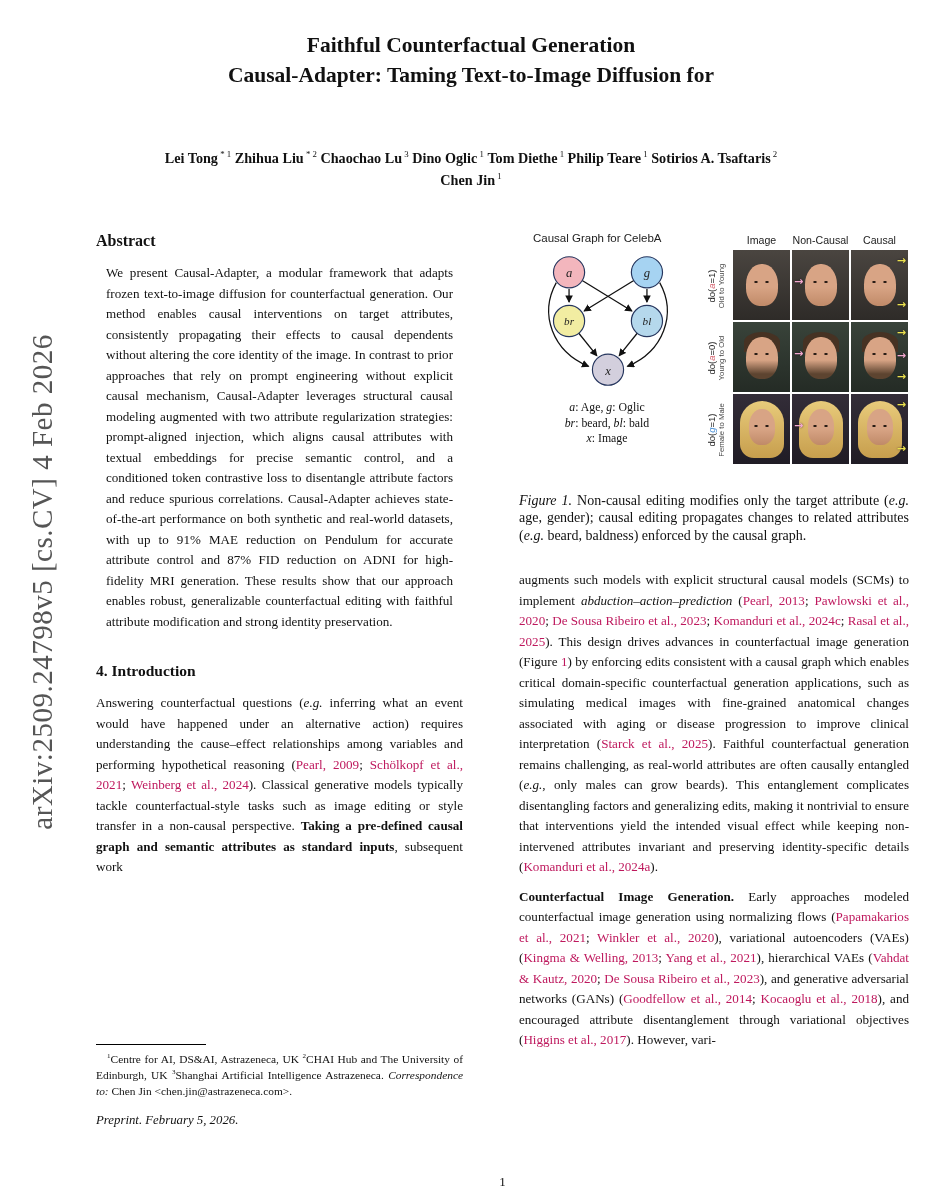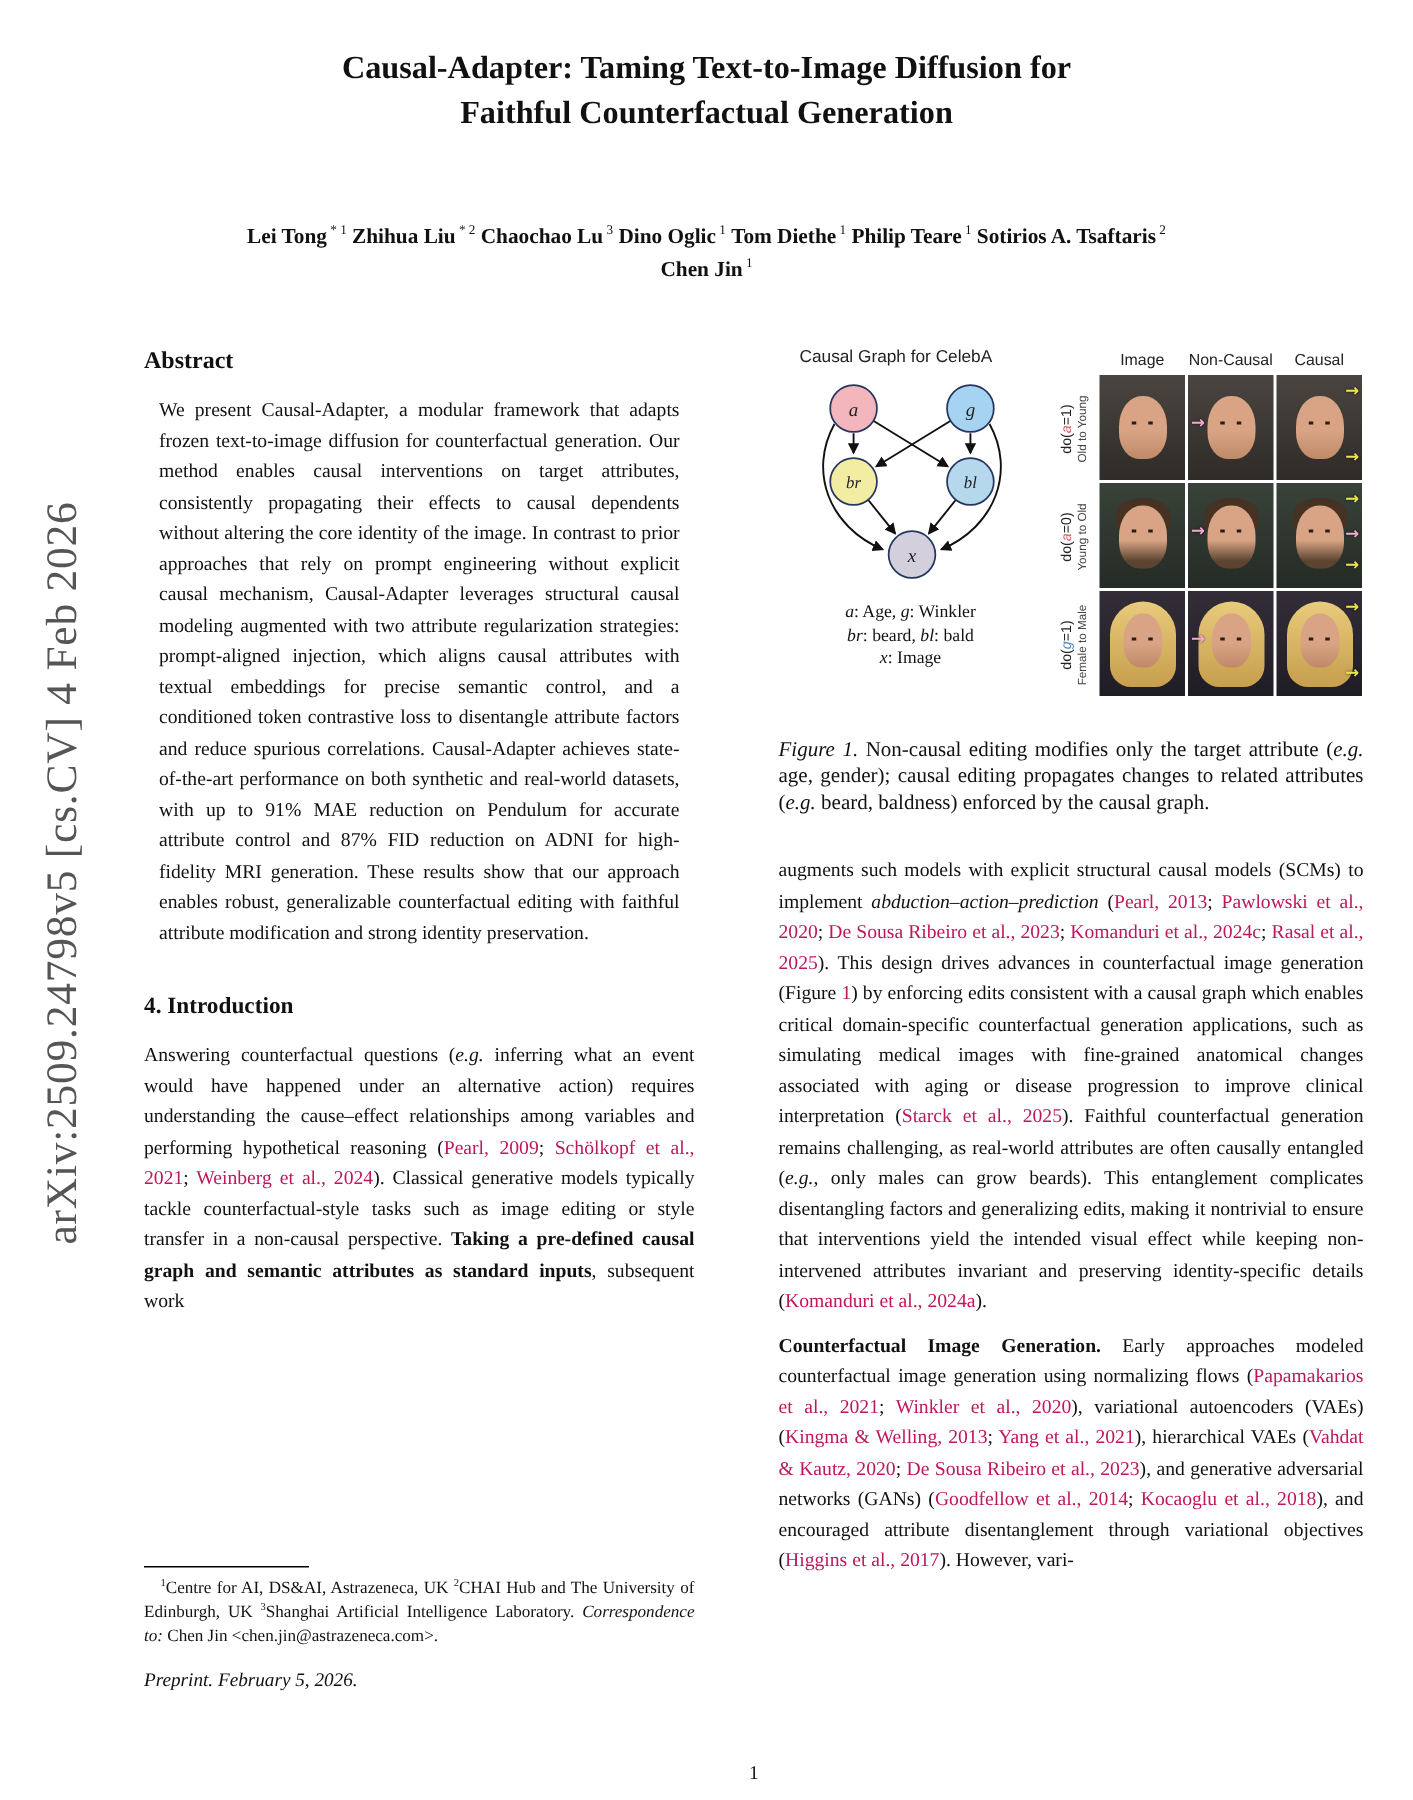--- a/index.html
+++ b/index.html
@@ -86,39 +86,39 @@
   .attr-g{color:#4b90d6;font-style:italic}
 </style>
 </head>
 <body>
 
 <div class="page">
 
   <div class="arxiv-banner">arXiv:2509.24798v5  [cs.CV]  4 Feb 2026</div>
 
   <div class="title">
+    <div>Faithful Counterfactual Generation</div>
     <div>Causal-Adapter: Taming Text-to-Image Diffusion for</div>
-    <div>Faithful Counterfactual Generation</div>
   </div>
 
   <div class="authors">
     <div><span class="b">Lei Tong</span><span class="sup"> * 1</span><span>   </span><span class="b">Zhihua Liu</span><span class="sup"> * 2</span><span>   </span><span class="b">Chaochao Lu</span><span class="sup"> 3</span><span>   </span><span class="b">Dino Oglic</span><span class="sup"> 1</span><span>   </span><span class="b">Tom Diethe</span><span class="sup"> 1</span><span>   </span><span class="b">Philip Teare</span><span class="sup"> 1</span><span>   </span><span class="b">Sotirios A. Tsaftaris</span><span class="sup"> 2</span></div>
     <div><span class="b">Chen Jin</span><span class="sup"> 1</span></div>
   </div>
 
   <div class="col-left">
     <div class="abstract-heading">Abstract</div>
     <p class="abstract-body">We present Causal-Adapter, a modular framework that adapts frozen text-to-image diffusion for counterfactual generation. Our method enables causal interventions on target attributes, consistently propagating their effects to causal dependents without altering the core identity of the image. In contrast to prior approaches that rely on prompt engineering without explicit causal mechanism, Causal-Adapter leverages structural causal modeling augmented with two attribute regularization strategies: prompt-aligned injection, which aligns causal attributes with textual embeddings for precise semantic control, and a conditioned token contrastive loss to disentangle attribute factors and reduce spurious correlations. Causal-Adapter achieves state-of-the-art performance on both synthetic and real-world datasets, with up to 91% MAE reduction on Pendulum for accurate attribute control and 87% FID reduction on ADNI for high-fidelity MRI generation. These results show that our approach enables robust, generalizable counterfactual editing with faithful attribute modification and strong identity preservation.</p>
     <div class="section-heading">4. Introduction</div>
     <p class="para"><span>Answering counterfactual questions (</span><span class="i">e.g.</span><span> inferring what an event would have happened under an alternative action) requires understanding the cause–effect relationships among variables and performing hypothetical reasoning (</span><span class="cite">Pearl, 2009</span><span>; </span><span class="cite">Schölkopf et al., 2021</span><span>; </span><span class="cite">Weinberg et al., 2024</span><span>). Classical generative models typically tackle counterfactual-style tasks such as image editing or style transfer in a non-causal perspective. </span><span class="b">Taking a pre-defined causal graph and semantic attributes as standard inputs</span><span>, subsequent work</span></p>
   </div>
 
   <div class="footnote">
     <div class="footnote-rule"></div>
-    <p class="footnote-text"><span class="sup">1</span><span>Centre for AI, DS&amp;AI, Astrazeneca, UK  </span><span class="sup">2</span><span>CHAI Hub and The University of Edinburgh, UK  </span><span class="sup">3</span><span>Shanghai Artificial Intelligence Laboratory.  </span><span class="i">Correspondence to:</span><span> Chen Jin &lt;chen.jin@astrazeneca.com&gt;.</span></p>
+    <p class="footnote-text"><span class="sup">1</span><span>Centre for AI, DS&amp;AI, Astrazeneca, UK  </span><span class="sup">2</span><span>CHAI Hub and The University of Edinburgh, UK  </span><span class="sup">3</span><span>Shanghai Artificial Intelligence Astrazeneca.  </span><span class="i">Correspondence to:</span><span> Chen Jin &lt;chen.jin@astrazeneca.com&gt;.</span></p>
     <p class="preprint">Preprint. February 5, 2026.</p>
   </div>
 
   <div class="col-right">
 
     <div class="figure-box">
 
       <div class="graph-title">Causal Graph for CelebA</div>
 
       <svg class="graph-svg" viewBox="0 0 170 152" aria-hidden="true">
@@ -147,21 +147,21 @@
         <g text-anchor="middle" stroke="none">
           <text x="45" y="30" font-size="13">a</text>
           <text x="125" y="30" font-size="13">g</text>
           <text x="45" y="79.5" font-size="11.5">br</text>
           <text x="125" y="79.5" font-size="11.5">bl</text>
           <text x="85" y="130" font-size="13">x</text>
         </g>
       </svg>
 
       <div class="graph-legend">
-        <div><span class="i">a</span><span>: Age, </span><span class="i">g</span><span>: Winkler</span></div>
+        <div><span class="i">a</span><span>: Age, </span><span class="i">g</span><span>: Oglic</span></div>
         <div><span class="i">br</span><span>: beard, </span><span class="i">bl</span><span>: bald</span></div>
         <div><span class="i">x</span><span>: Image</span></div>
       </div>
 
       <div class="grid-headers">
         <span>Image</span>
         <span>Non-Causal</span>
         <span>Causal</span>
       </div>
 

